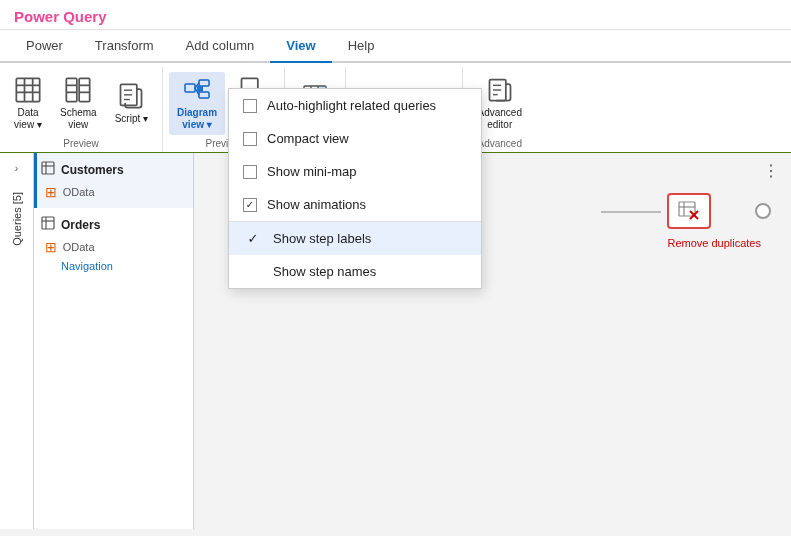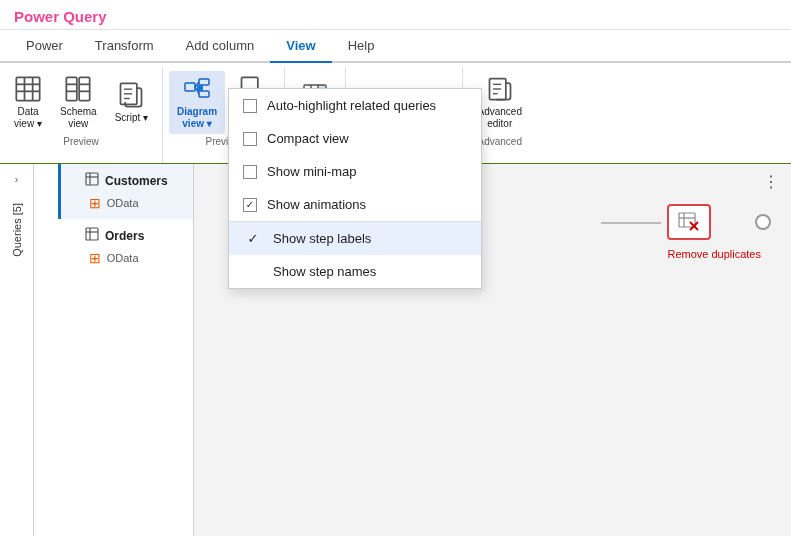--- a/index.html
+++ b/index.html
@@ -75,21 +75,21 @@
       display: flex;
       flex: 1;
       align-items: center;
       gap: 2px;
     }
 
     .ribbon-group-label {
       font-size: 10px;
       color: #666;
       margin-top: 2px;
-      padding-bottom: 16px;
+      padding-bottom: 3px;
       text-align: center;
     }
 
     .ribbon-btn {
       display: flex;
       flex-direction: column;
       align-items: center;
       padding: 4px 8px;
       cursor: pointer;
       border-radius: 3px;
@@ -156,24 +156,23 @@
 
     
     .query-list {
       width: 160px;
       background: #fff;
       border-right: 1px solid #d0d0d0;
       overflow-y: auto;
     }
 
     .query-item {
-      padding: 8px 24px;
+      padding: 8px 4px;
       cursor: pointer;
       border-left: 3px solid transparent;
-      margin-left: 24px;
     }
     .query-item.active {
       border-left-color: #106ebe;
       background: #f0f4fb;
     }
 
     .query-item-header {
       display: flex;
       align-items: center;
       gap: 6px;
@@ -495,20 +494,23 @@
               <line x1="1" y1="5" x2="13" y2="5" stroke="#555" stroke-width="1.2"></line>
               <line x1="5" y1="1" x2="5" y2="13" stroke="#555" stroke-width="1.2"></line>
             </svg>
         </span>
         <span>Orders</span>
       </div>
       <div class="query-item-sub">
         <span style="color:#e06000;font-size:14px;">⊞</span>
         <span>OData</span>
       </div>
+      <div style="padding-left:20px;margin-top:4px;">
+        <span class="nav-label">Navigation</span>
+      </div>
     </div>
   </div>
 
   <div class="main-canvas">
 
     <div class="three-dots">⋮</div>
 
     <div class="step-node">
       <div class="step-icon-box">
         <svg width="22" height="20" viewBox="0 0 22 20" fill="none">

